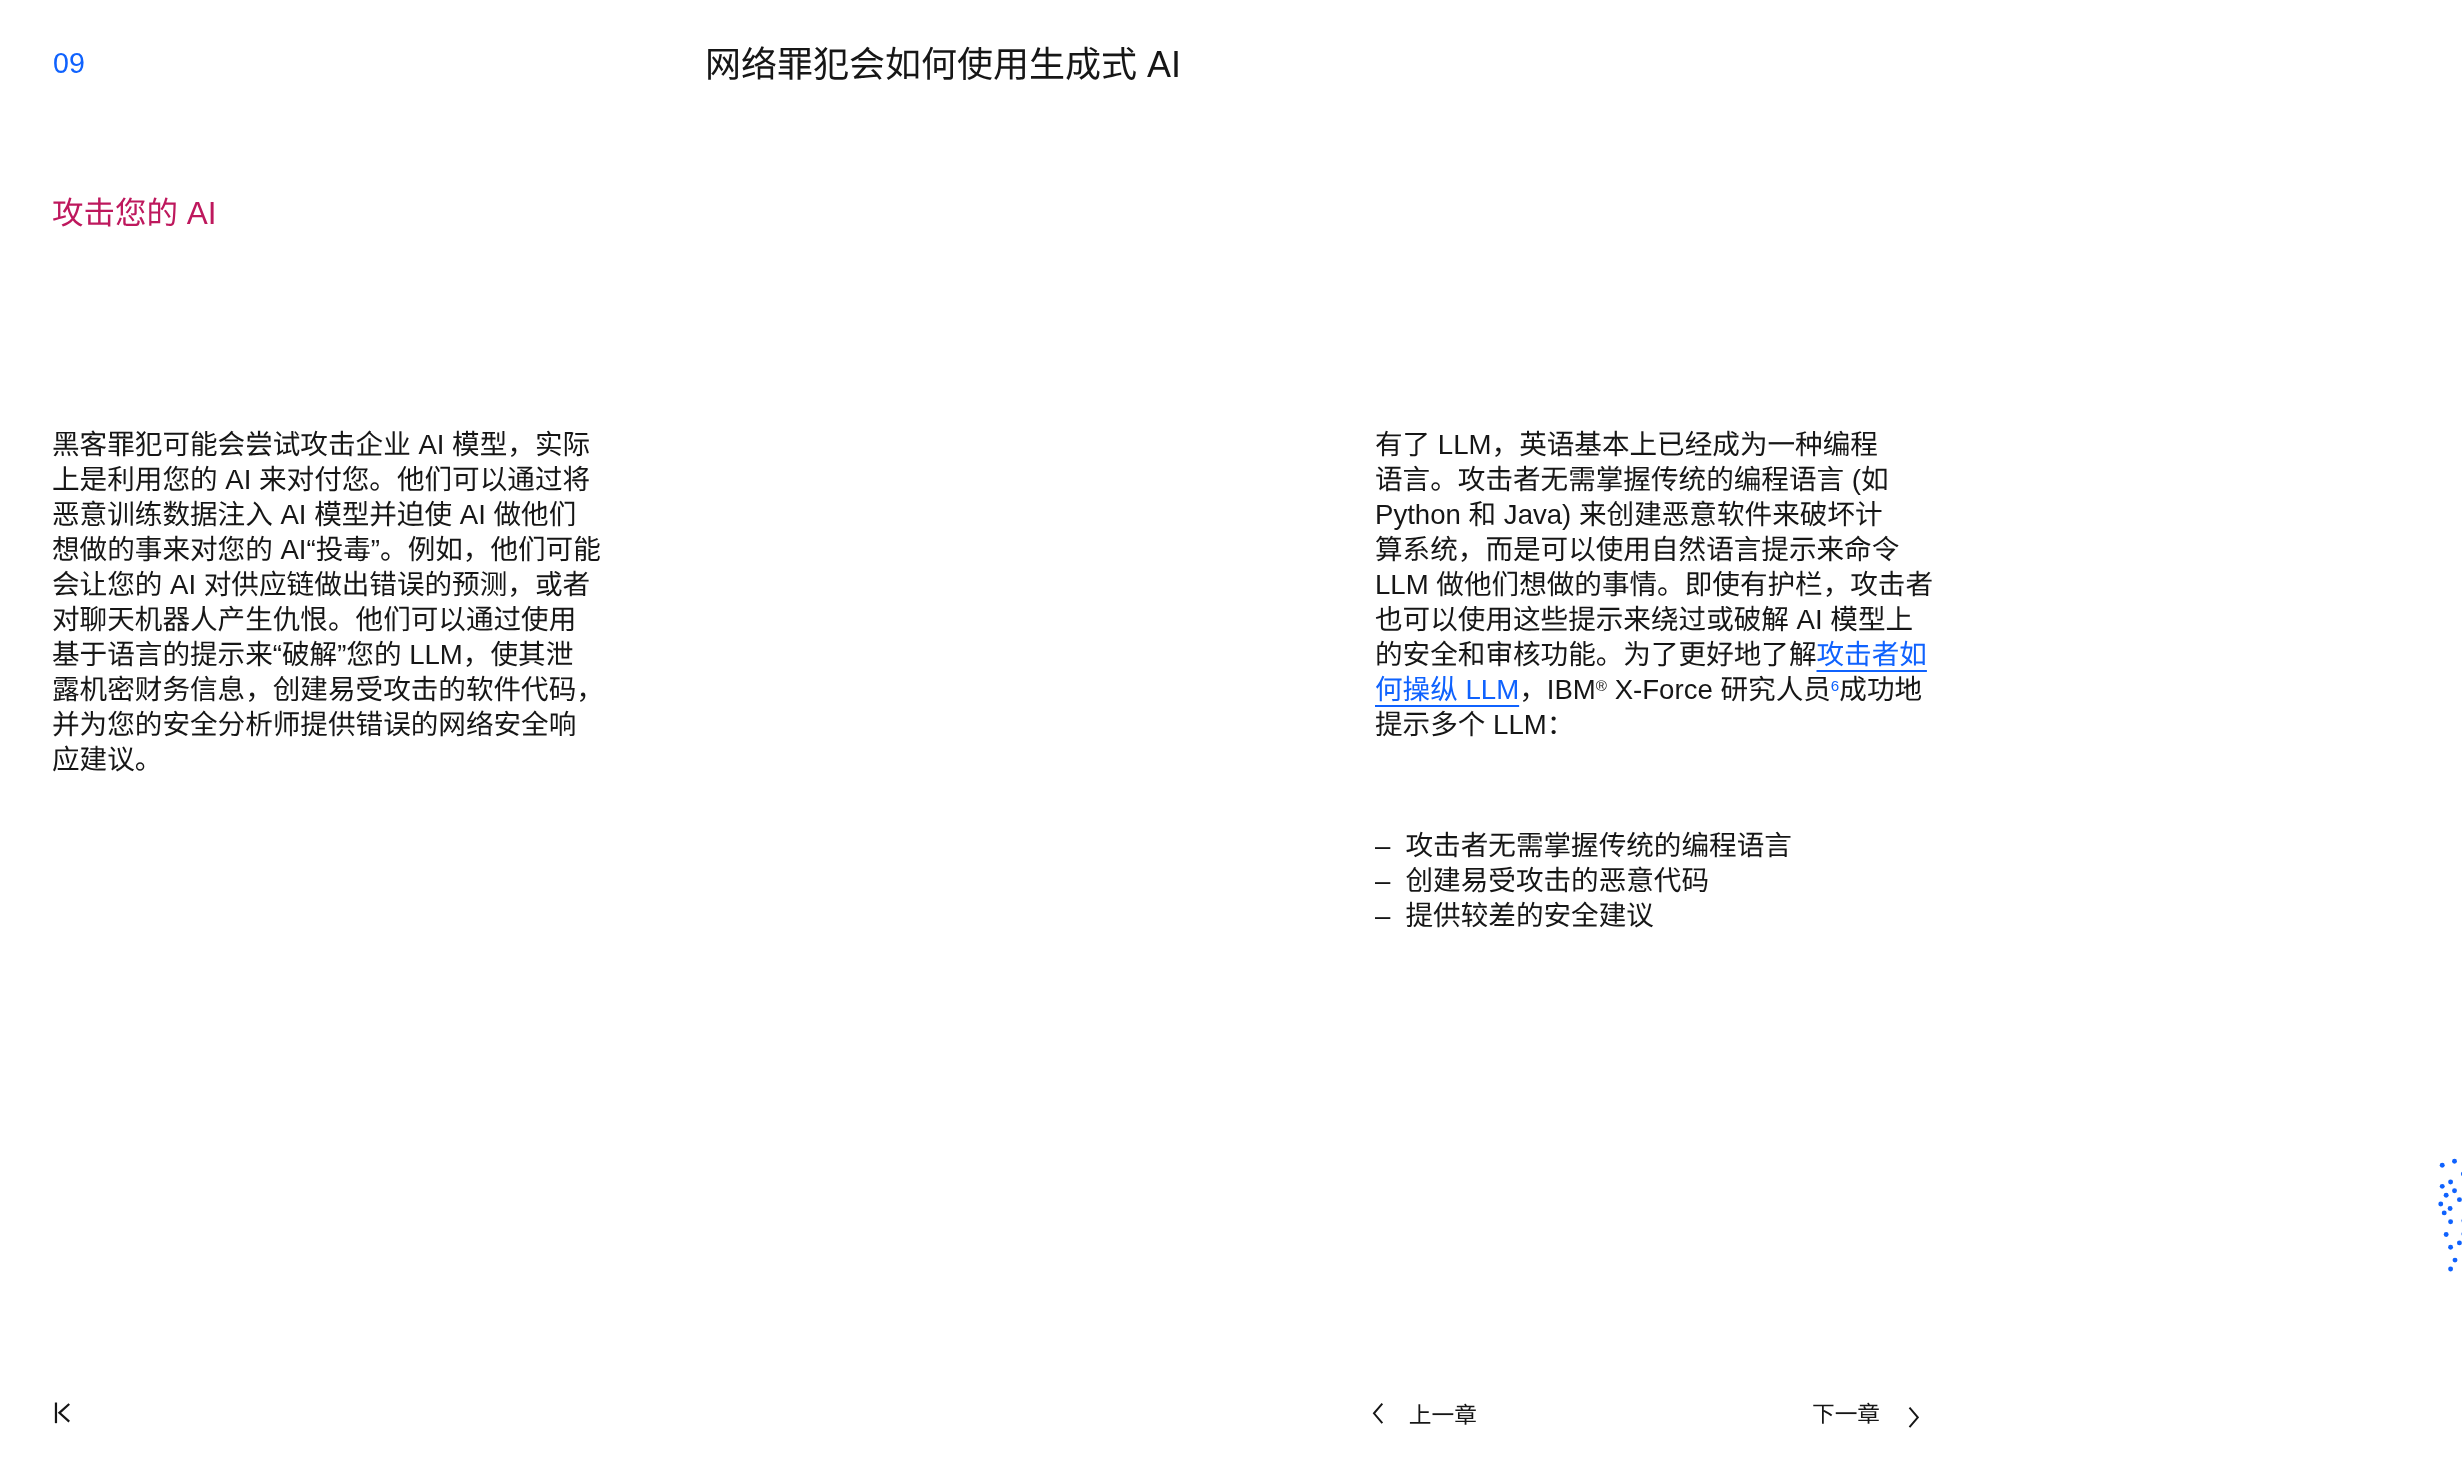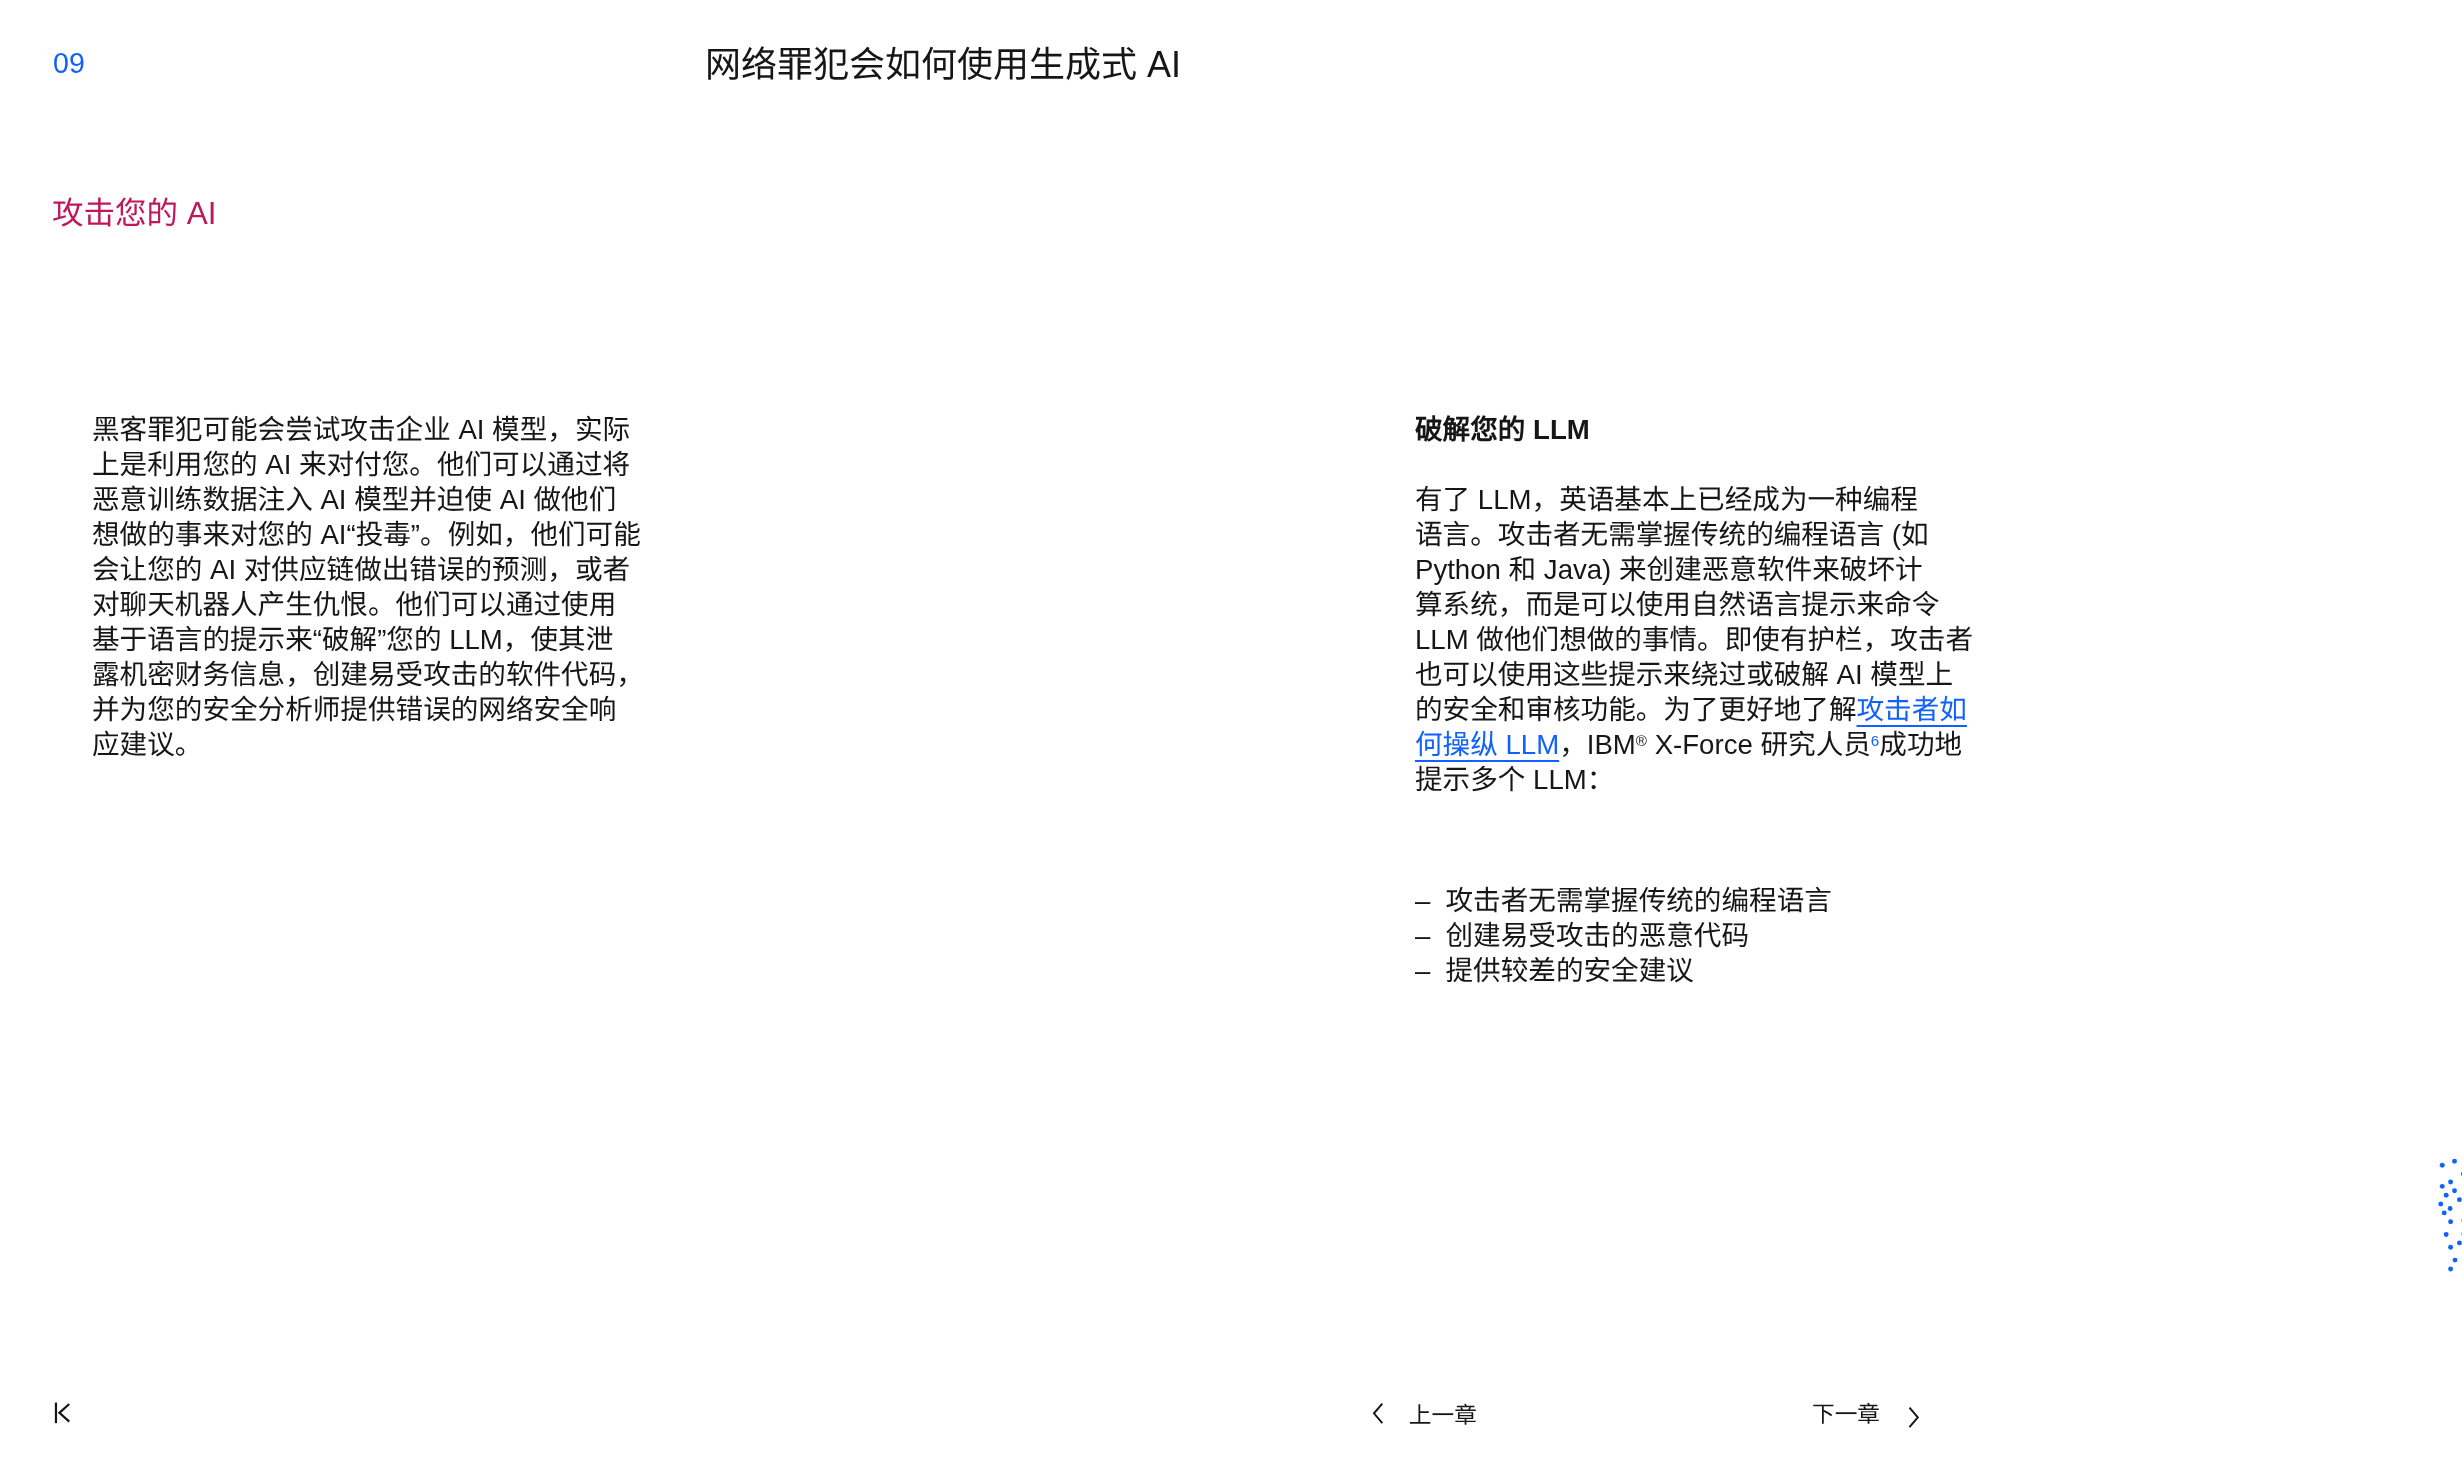--- a/index.html
+++ b/index.html
@@ -13,21 +13,21 @@
   .page { position:absolute; inset:0; background:#ffffff; overflow:hidden; }
 
   
   .section-num { position:absolute; left:53px; top:49px; font-size:28.6px; line-height:29.5px; color:var(--accent); }
   .header-title { position:absolute; left:705px; top:50px; font-size:36px; line-height:29.5px; color:var(--ink); }
 
   
   .page-title { position:absolute; left:52px; top:196px; font-size:31.5px; line-height:34px; font-weight:300; color:#be185d; }
 
   
-  .col { position:absolute; top:377px; width:645px; font-size:27.6px; line-height:35px; white-space:pre-line;margin-left:40px; }
+  .col { position:absolute; top:392px; width:645px; font-size:27.6px; line-height:35px; white-space:pre-line; }
   .col-1 { left:52px; }
   .col-2 { left:717px; }
   .col-3 { left:1375px; }
   .col-heading { font-weight:700; font-size:27.6px; line-height:35px; white-space:pre-line; }
   .col-body { font-size:27.6px; line-height:35px; white-space:pre-line; }
 
   .inline-link { color:var(--accent); text-decoration:underline; text-decoration-thickness:2px; text-underline-offset:5.9px; cursor:pointer; }
   sup.sup { font-size:0.55em; line-height:0; vertical-align:0.55em; }
   sup.sup-link { color:var(--accent); cursor:pointer; }
 
@@ -63,21 +63,20 @@
 会让您的 AI 对供应链做出错误的预测，或者
 对聊天机器人产生仇恨。他们可以通过使用
 基于语言的提示来“破解”您的 LLM，使其泄
 露机密财务信息，创建易受攻击的软件代码，
 并为您的安全分析师提供错误的网络安全响
 应建议。</div>
   </div>
 
 
   <div class="col col-3">
-    <div class="col-heading">破解您的 LLM</div>
     <div class="col-body"><span>有了 LLM，英语基本上已经成为一种编程
 语言。攻击者无需掌握传统的编程语言 (如
 Python 和 Java) 来创建恶意软件来破坏计
 算系统，而是可以使用自然语言提示来命令
 LLM 做他们想做的事情。即使有护栏，攻击者
 也可以使用这些提示来绕过或破解 AI 模型上
 的安全和审核功能。为了更好地了解</span><a class="inline-link">攻击者如
 何操纵 LLM</a><span>，IBM</span><sup class="sup">®</sup><span> X-Force 研究人员</span><sup class="sup sup-link">6</sup><span>成功地
 提示多个 LLM：</span></div>
     <div class="bullet-list">

